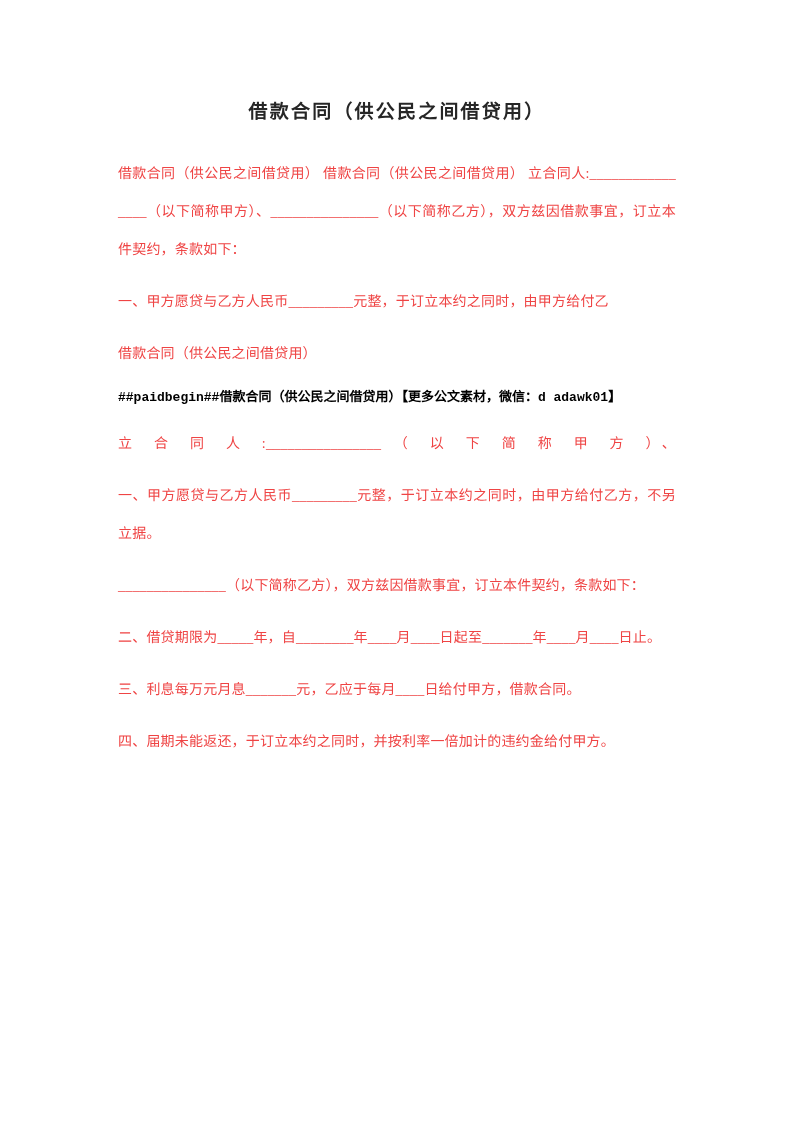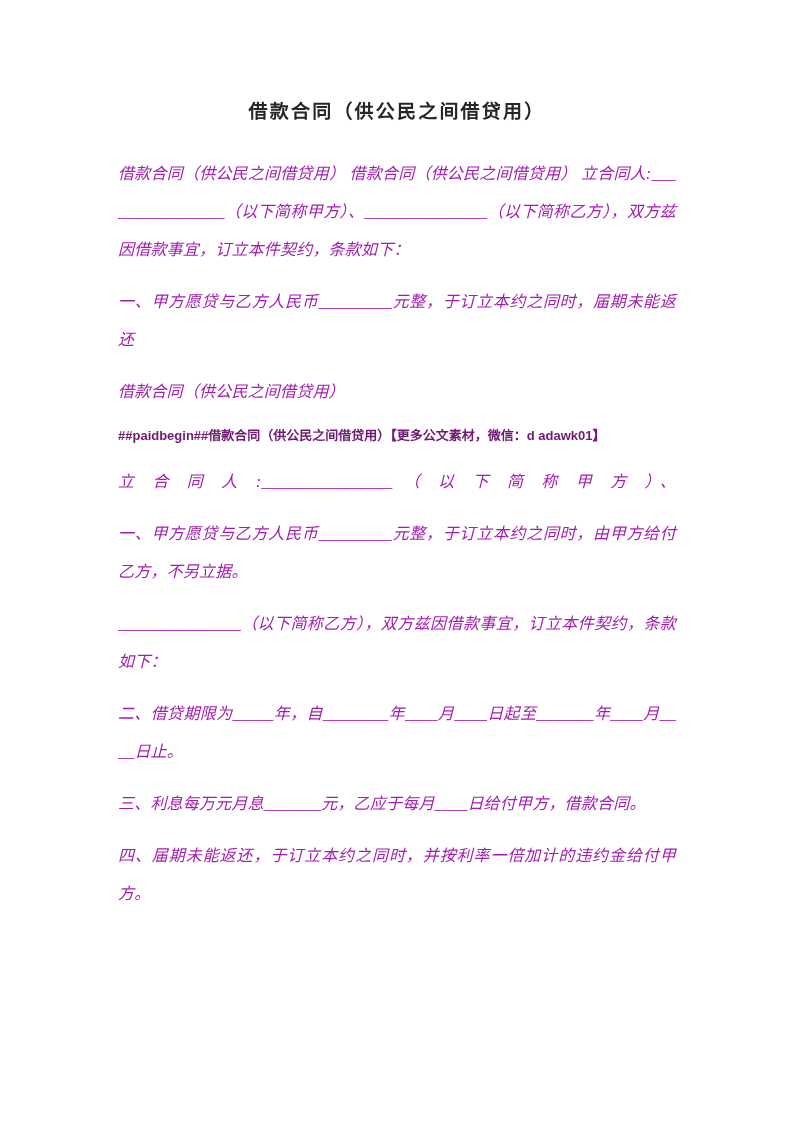--- a/index.html
+++ b/index.html
@@ -36,68 +36,67 @@
     font-size: 19px;
     line-height: 30px;
     text-align: center;
     letter-spacing: 2.2px;
     color: #262626;
     margin: 0 0 28px 0;
     white-space: nowrap;
   }
 
   .para {
-    font-size: 16px;
+    font-size: 14px;
     line-height: 38px;
-    color: #a21caf;
+    color: #ef4444;
     margin: 0 0 14px 0;
     text-align: justify;
     text-justify: inter-ideograph;
     letter-spacing: 0.2px;
     word-break: break-all;
-    font-style: italic;
   }
 
   .para:last-child {
     margin-bottom: 0;
   }
 
   
   .para.justify-all {
     text-align: justify;
     text-align-last: justify;
   }
 
   .para.single {
     text-align: left;
   }
 
   .paid-line {
-    font-family: Liberation Sans, sans-serif;
+    font-family: Liberation Mono, monospace;
     font-size: 13px;
     line-height: 22px;
     font-weight: bold;
-    color: #701a75;
+    color: #000000;
     margin: 0 0 16px 0;
     white-space: nowrap;
     letter-spacing: 0;
   }
 </style>
 </head>
 <body>
 
 <div class="page">
 
   <div class="content">
 
     <h1 class="doc-title">借款合同（供公民之间借贷用）</h1>
 
     <p class="para">借款合同（供公民之间借贷用）  借款合同（供公民之间借贷用）  立合同人:________________（以下简称甲方）、_______________（以下简称乙方），双方兹因借款事宜，订立本件契约，条款如下：</p>
 
-    <p class="para">一、甲方愿贷与乙方人民币_________元整，于订立本约之同时，届期未能返还</p>
+    <p class="para">一、甲方愿贷与乙方人民币_________元整，于订立本约之同时，由甲方给付乙</p>
 
     <p class="para single">借款合同（供公民之间借贷用）</p>
 
     <p class="paid-line">##paidbegin##借款合同（供公民之间借贷用）【更多公文素材，微信：d adawk01】</p>
 
     <p class="para justify-all">立 合 同 人 :________________ （ 以 下 简 称 甲 方 ）、</p>
 
     <p class="para">一、甲方愿贷与乙方人民币_________元整，于订立本约之同时，由甲方给付乙方，不另立据。</p>
 
     <p class="para">_______________（以下简称乙方），双方兹因借款事宜，订立本件契约，条款如下：</p>

